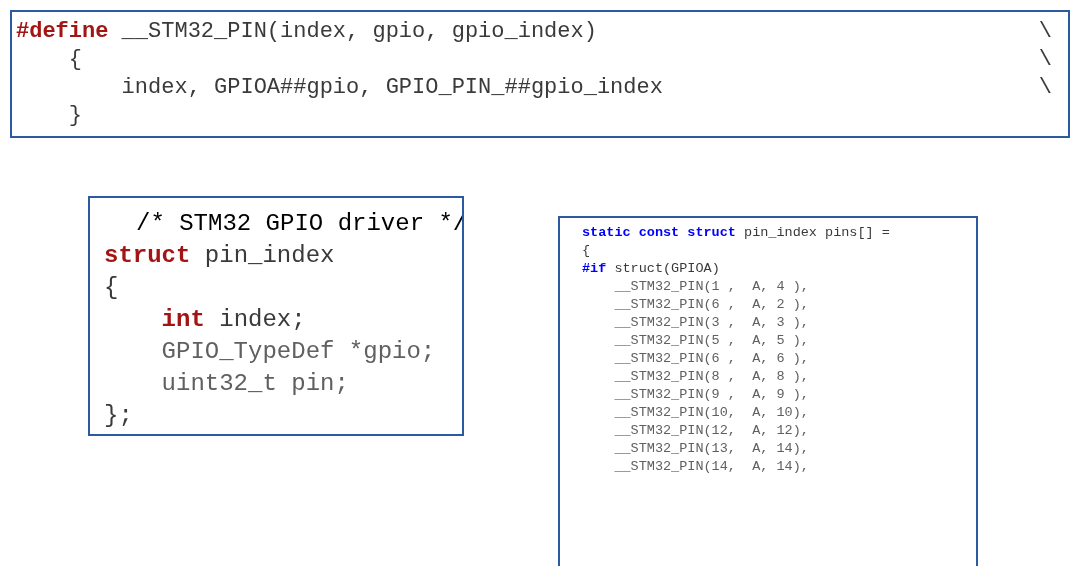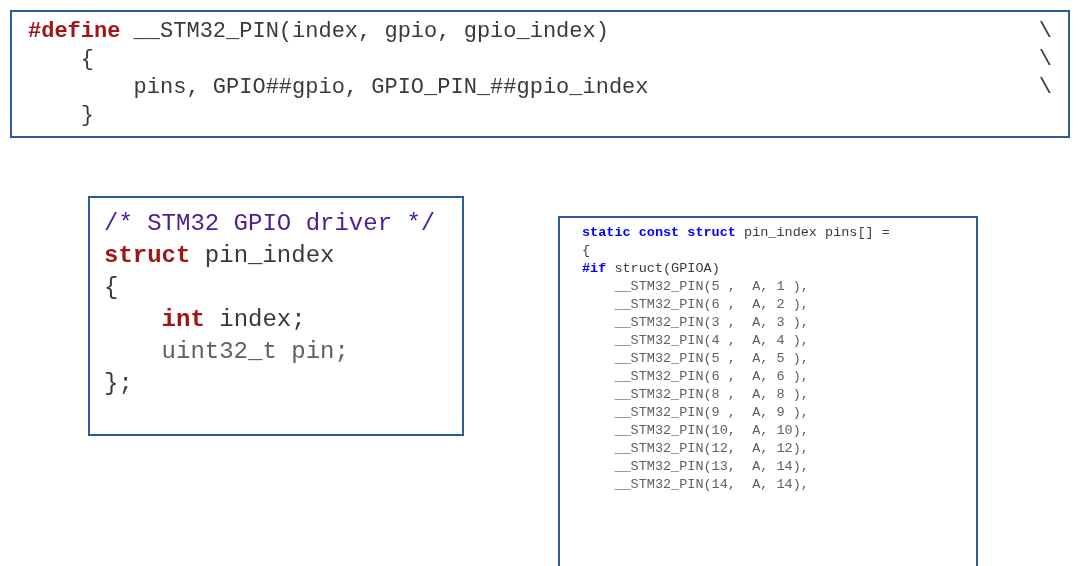--- a/index.html
+++ b/index.html
@@ -14,21 +14,21 @@
     border: 2px solid #2c5aa0;
     box-sizing: border-box;
     background: #ffffff;
   }
   #box1 {
     position: absolute;
     left: 10px;
     top: 10px;
     width: 1060px;
     height: 128px;
-    padding: 6px 12px 6px 16px;
+    padding: 6px 12px 6px 4px;
     overflow: hidden;
   }
   #box2 {
     position: absolute;
     left: 88px;
     top: 196px;
     width: 376px;
     height: 240px;
     padding: 10px 14px;
     overflow: hidden;
@@ -38,60 +38,60 @@
     left: 558px;
     top: 192px;
     width: 420px;
     height: 366px;
     padding: 6px 22px;
     overflow: hidden;
     margin-top: 24px;
   }
   .c-keyword   { color: #a31515; font-weight: bold; } 
   .c-keyword2  { color: #0000ff; font-weight: bold; } 
-  .c-comment   { color: #4c1d95; }                    
+  .c-comment   { color: #000000; margin-left: 32px; }                    
   .c-dim       { color: #606060; }                    
   .c-plain     { color: #3a3a3a; }
   
   #box1 .codeline { font-size: 22px; line-height: 28px; white-space: pre; position: relative; }
   #box2 .codeline { font-size: 24px; line-height: 32px; white-space: pre; }
   #box3 .codeline { font-size: 13.5px; line-height: 18px; white-space: pre; }
   .bslash {
     position: absolute;
     right: 4px;
     color: #3a3a3a;
   }
 </style>
 </head>
 <body>
 
 <div id="box1" class="box">
     <div class="codeline"><span class="c-keyword">#define</span><span class="c-plain"> __STM32_PIN(index, gpio, gpio_index)</span><span class="bslash">\</span></div>
     <div class="codeline"><span class="c-plain">    {</span><span class="bslash">\</span></div>
-    <div class="codeline"><span class="c-plain">        pins, GPIO##gpio, GPIO_PIN_##gpio_index</span><span class="bslash">\</span></div>
+    <div class="codeline"><span class="c-plain">        index, GPIOA##gpio, GPIO_PIN_##gpio_index</span><span class="bslash">\</span></div>
     <div class="codeline"><span class="c-plain">    }</span></div>
   </div>
 
 <div id="box2" class="box">
     <div class="codeline"><span class="c-comment">/* STM32 GPIO driver */</span></div>
     <div class="codeline"><span class="c-keyword">struct</span><span class="c-plain"> pin_index</span></div>
     <div class="codeline"><span class="c-plain">{</span></div>
     <div class="codeline"><span class="c-plain">    </span><span class="c-keyword">int</span><span class="c-plain"> index;</span></div>
+    <div class="codeline"><span class="c-dim">    GPIO_TypeDef *gpio;</span></div>
     <div class="codeline"><span class="c-dim">    uint32_t pin;</span></div>
     <div class="codeline"><span class="c-plain">};</span></div>
   </div>
 
 <div id="box3" class="box">
     <div class="codeline"><span class="c-keyword2">static const struct</span><span class="c-plain"> pin_index pins[] =</span></div>
     <div class="codeline"><span class="c-plain">{</span></div>
     <div class="codeline"><span class="c-keyword2">#if</span><span class="c-plain"> struct(GPIOA)</span></div>
-    <div class="codeline"><span class="c-dim">    __STM32_PIN(5 ,  A, 1 ),</span></div>
+    <div class="codeline"><span class="c-dim">    __STM32_PIN(1 ,  A, 4 ),</span></div>
     <div class="codeline"><span class="c-dim">    __STM32_PIN(6 ,  A, 2 ),</span></div>
     <div class="codeline"><span class="c-dim">    __STM32_PIN(3 ,  A, 3 ),</span></div>
-    <div class="codeline"><span class="c-dim">    __STM32_PIN(4 ,  A, 4 ),</span></div>
     <div class="codeline"><span class="c-dim">    __STM32_PIN(5 ,  A, 5 ),</span></div>
     <div class="codeline"><span class="c-dim">    __STM32_PIN(6 ,  A, 6 ),</span></div>
     <div class="codeline"><span class="c-dim">    __STM32_PIN(8 ,  A, 8 ),</span></div>
     <div class="codeline"><span class="c-dim">    __STM32_PIN(9 ,  A, 9 ),</span></div>
     <div class="codeline"><span class="c-dim">    __STM32_PIN(10,  A, 10),</span></div>
     <div class="codeline"><span class="c-dim">    __STM32_PIN(12,  A, 12),</span></div>
     <div class="codeline"><span class="c-dim">    __STM32_PIN(13,  A, 14),</span></div>
     <div class="codeline"><span class="c-dim">    __STM32_PIN(14,  A, 14),</span></div>
   </div>
 

